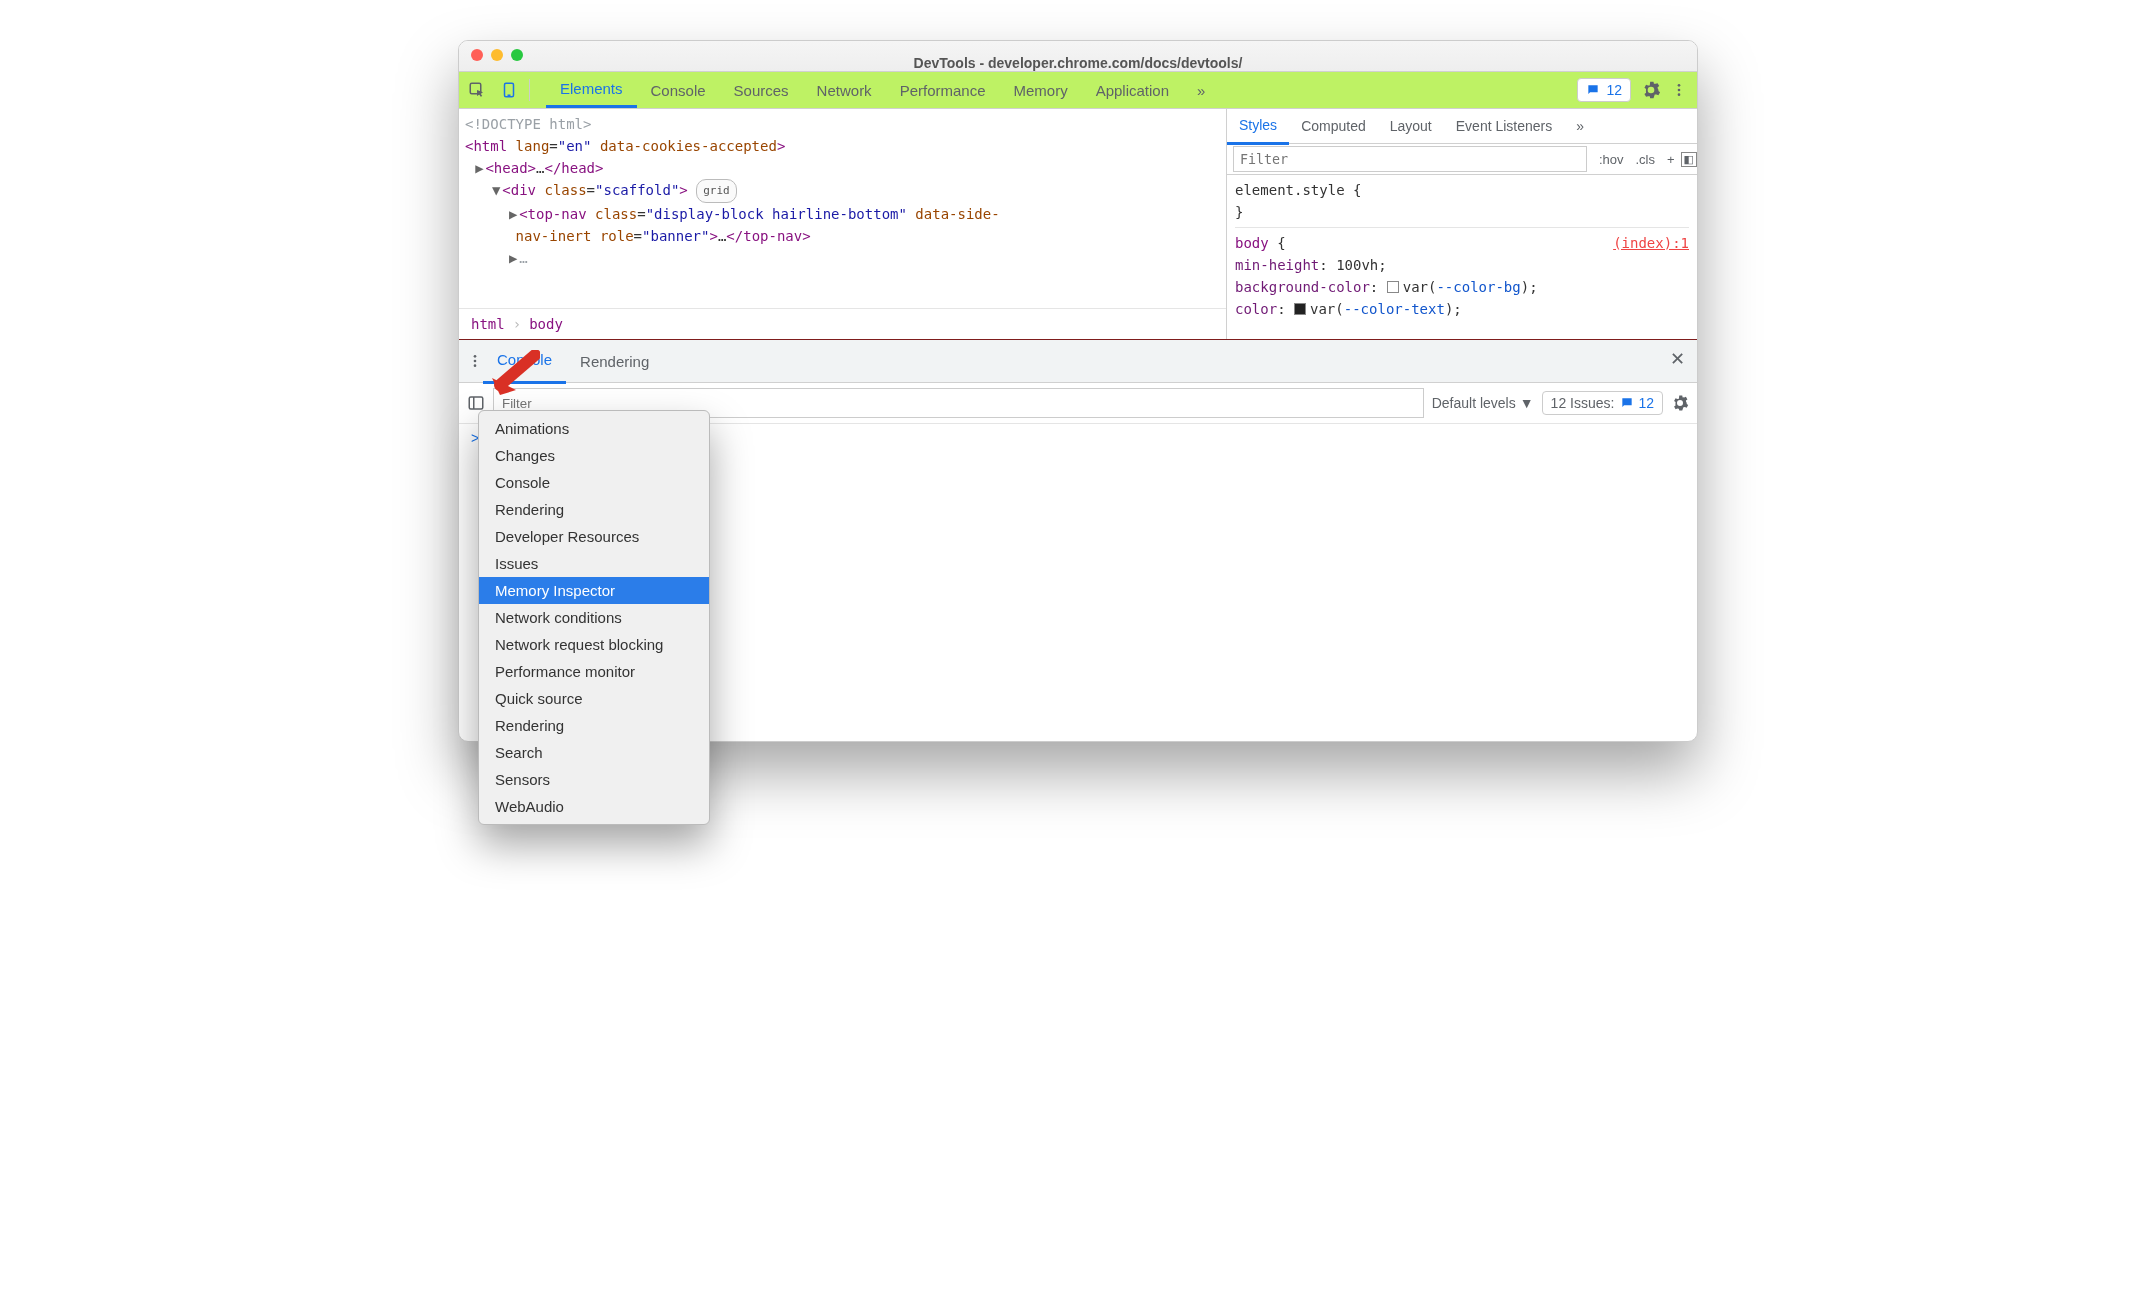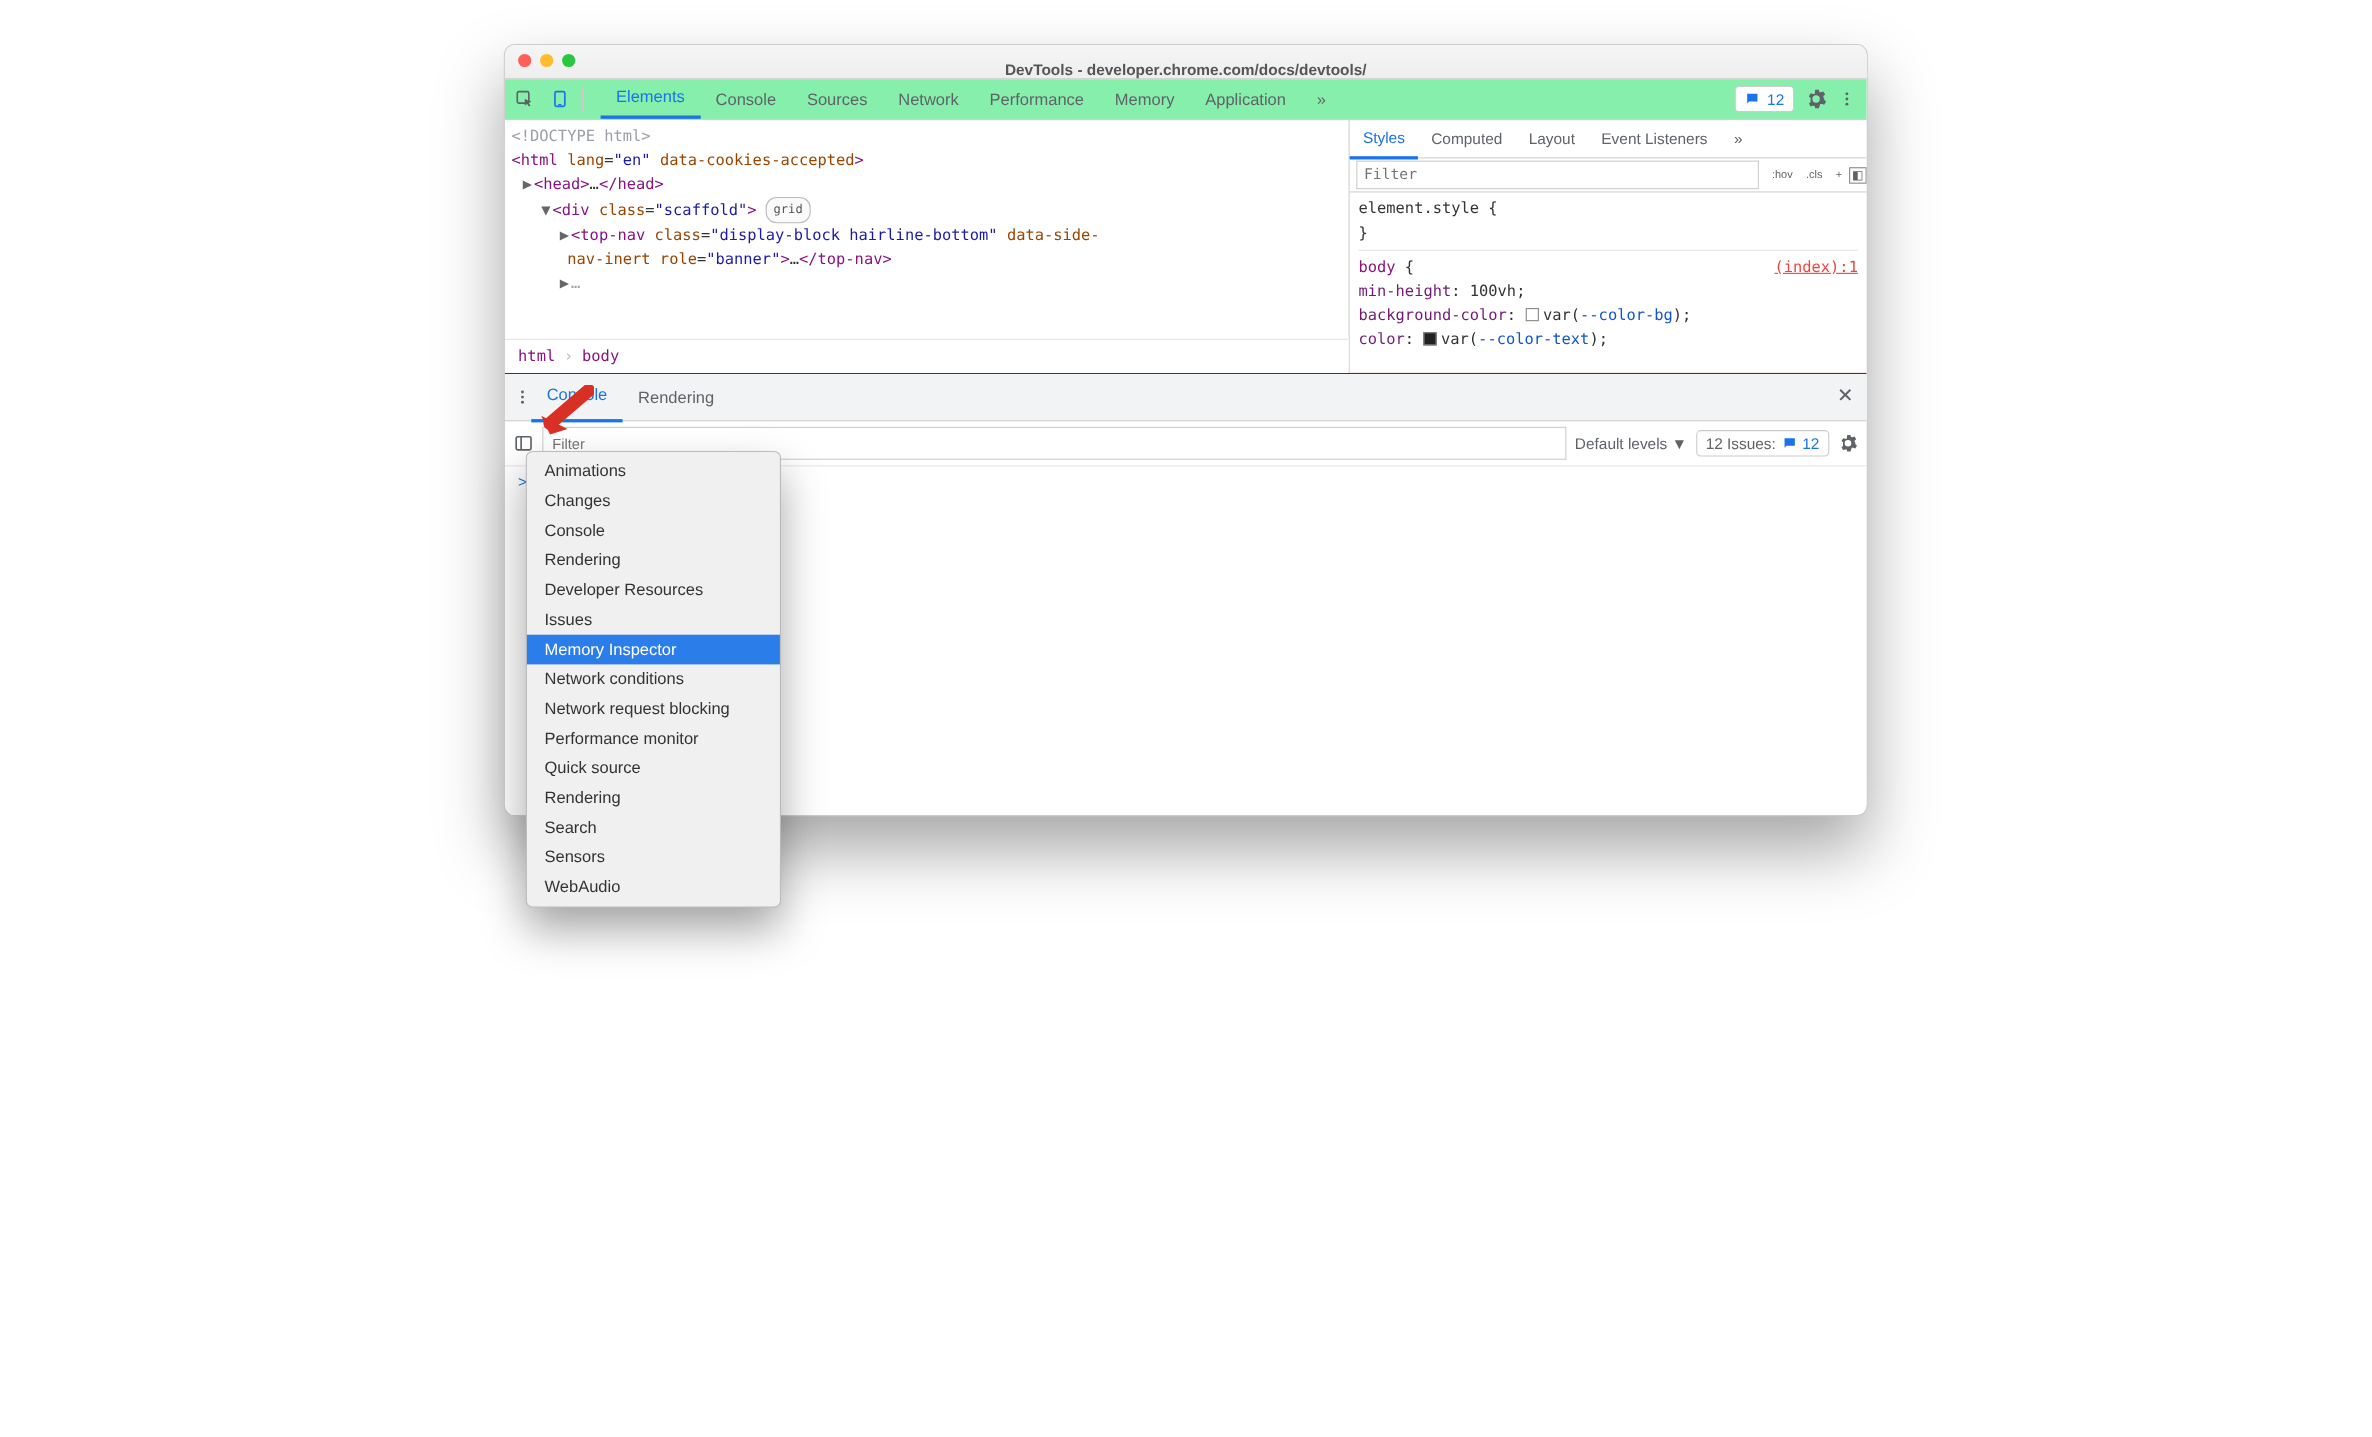--- a/index.html
+++ b/index.html
@@ -3,21 +3,21 @@
 <meta charset="utf-8">
 <style>
   body{margin:0;background:#fff;font-family:"Helvetica Neue",Arial,sans-serif;font-size:14px;color:#333;-webkit-font-smoothing:antialiased}
   .stage{width:1240px;height:810px;position:relative;margin:40px auto}
   .window{position:absolute;left:0;top:0;right:0;height:700px;border:1px solid #ccc;border-radius:10px;background:#fff;box-shadow:0 30px 60px rgba(0,0,0,.35);overflow:hidden}
   .titlebar{height:30px;background:linear-gradient(#f5f5f5,#eee);border-bottom:1px solid #d0d0d0;position:relative;display:flex;align-items:flex-end}
   .traffic{position:absolute;left:12px;top:8px;display:flex;gap:8px}
   .tl{width:12px;height:12px;border-radius:50%}
   .red{background:#ff5f57}.yellow{background:#febc2e}.green{background:#28c840}
   .title{margin:0 auto;font-weight:600;color:#555;font-size:14px}
-  .toolbar{height:36px;background:#86efac;border-bottom:1px solid #d0d0d0;display:flex;align-items:center}
+  .toolbar{height:36px;background:#bef264;border-bottom:1px solid #d0d0d0;display:flex;align-items:center}
   .tb-icon{width:28px;height:28px;display:flex;align-items:center;justify-content:center;color:#5f6368;margin-left:4px}
   .tabs{display:flex;align-items:stretch;height:100%;margin-left:10px;flex:1}
   .tab{padding:0 14px;display:flex;align-items:center;color:#5f6368;font-size:15px;cursor:pointer}
   .tab.active{color:#1a73e8;border-bottom:3px solid #1a73e8;font-weight:500}
   .right-tools{display:flex;align-items:center;gap:10px;padding-right:10px}
   .issue-pill{display:flex;align-items:center;gap:6px;background:#fff;border:1px solid #ccc;border-radius:4px;padding:3px 8px;color:#1a73e8;font-size:14px}
   .gear,.kebab{color:#5f6368}
   .main{display:flex;height:230px;border-bottom:1px solid #7f1d1d}
   .dom{flex:1;font-family:Menlo,Consolas,monospace;font-size:14px;line-height:22px;padding:4px 0;overflow:hidden;position:relative;color:#333}
   .dom .ln{white-space:pre;padding:0 6px}
@@ -26,21 +26,21 @@
   .arrow{color:#666;display:inline-block;width:12px;text-align:center}
   .gridchip{display:inline-block;border:1px solid #bbb;border-radius:10px;padding:0 6px;font-size:11px;background:#fafafa;color:#555;font-family:inherit;vertical-align:1px}
   .crumb{position:absolute;left:0;bottom:0;right:0;background:#fff;border-top:1px solid #e5e5e5;padding:4px 8px;font-family:Menlo,Consolas,monospace;color:#881280}
   .crumb span{color:#bbb;margin:0 4px}
   .styles{width:470px;border-left:1px solid #d0d0d0;display:flex;flex-direction:column;font-family:Menlo,Consolas,monospace}
   .style-tabs{display:flex;align-items:center;height:34px;border-bottom:1px solid #d0d0d0;font-family:"Helvetica Neue",Arial,sans-serif}
   .stab{padding:0 12px;color:#5f6368;height:100%;display:flex;align-items:center;cursor:pointer}
   .stab.active{color:#1a73e8;border-bottom:3px solid #1a73e8}
   .sfilter{display:flex;align-items:center;border-bottom:1px solid #d0d0d0;height:30px}
   .sfilter input{border:1px solid #ccc;height:20px;flex:1;margin:0 6px;padding:2px 6px;font-family:inherit}
-  .sfilter .btn{color:#5f6368;padding:0 6px;font-family:"Helvetica Neue",Arial,sans-serif;font-size:10px}
+  .sfilter .btn{color:#5f6368;padding:0 6px;font-family:"Helvetica Neue",Arial,sans-serif;font-size:13px}
   .rules{padding:4px 8px;line-height:22px;font-size:14px;overflow:hidden}
   .rules .sel{color:#881280}
   .rules .prop{color:#701a75;}
   .rules .propval{color:#333}
   .rules .src{float:right;color:#ef4444;text-decoration:underline}
   .rules .var{color:#1155cc}
   .rules .sw{display:inline-block;width:10px;height:10px;border:1px solid #888;vertical-align:-1px;margin-right:4px}
   .block2{border-top:1px solid #e5e5e5;margin-top:4px;padding-top:4px}
   .drawer{height:42px;background:#f1f3f4;border-bottom:1px solid #d0d0d0;display:flex;align-items:center;position:relative}
   .drawer .kebab{margin-left:8px}

